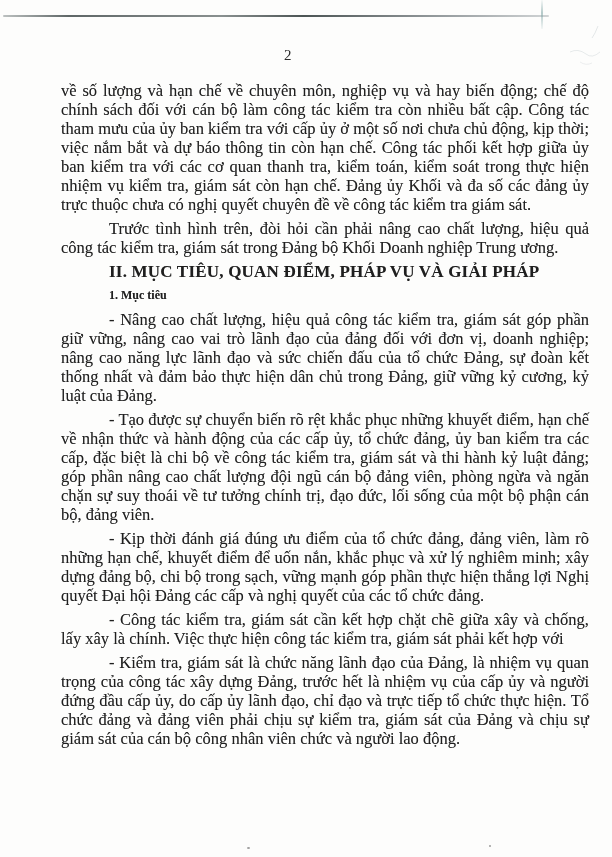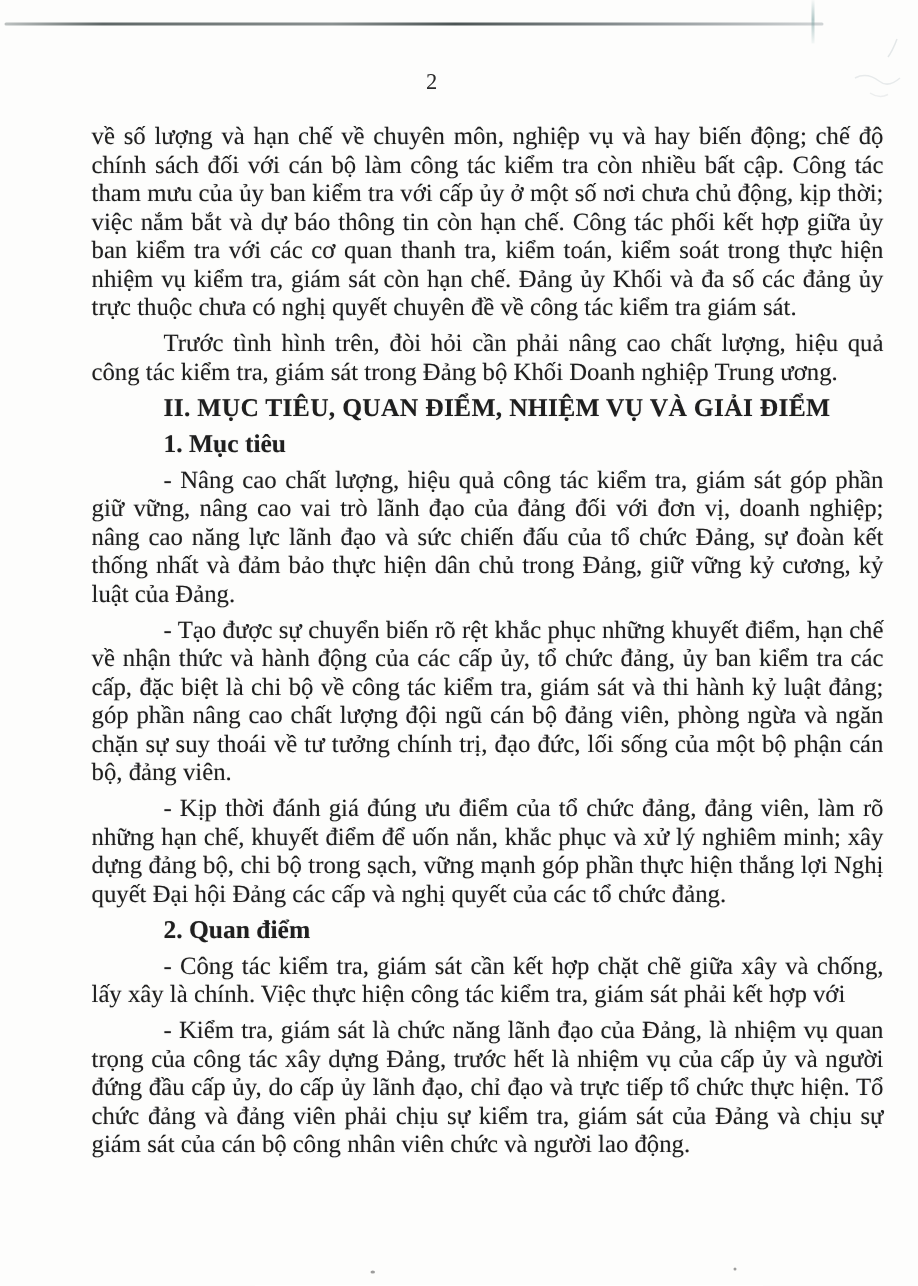--- a/index.html
+++ b/index.html
@@ -72,21 +72,21 @@
     font-weight: bold;
     text-indent: 48px;
     margin: 1px 0 5px 0;
     font-size: 17px;
     letter-spacing: 0.2px;
   }
   .subheading {
     font-weight: bold;
     text-indent: 48px;
     margin: 0 0 7px 0;
-    font-size: 17px;
+    font-size: 12px;
   }
   
   .scribble {
     position: absolute;
     right: 2px;
     top: 18px;
     opacity: 0.55;
   }
   .speck {
     position: absolute;
@@ -109,26 +109,25 @@
     <path d="M48 8 q-3 8 -6 12" stroke="rgba(120,140,150,0.35)" stroke-width="1" fill="none"></path>
     <path d="M20 34 q8 -4 16 2 q6 5 14 -2" stroke="rgba(120,140,150,0.30)" stroke-width="1" fill="none"></path>
     <path d="M30 44 q6 4 12 1" stroke="rgba(130,145,155,0.25)" stroke-width="1" fill="none"></path>
   </svg>
 
   <div class="page-number">2</div>
 
   <div class="content">
     <p>về số lượng và hạn chế về chuyên môn, nghiệp vụ và hay biến động; chế độ chính sách đối với cán bộ làm công tác kiểm tra còn nhiều bất cập. Công tác tham mưu của ủy ban kiểm tra với cấp ủy ở một số nơi chưa chủ động, kịp thời; việc nắm bắt và dự báo thông tin còn hạn chế. Công tác phối kết hợp giữa ủy ban kiểm tra với các cơ quan thanh tra, kiểm toán, kiểm soát trong thực hiện nhiệm vụ kiểm tra, giám sát còn hạn chế. Đảng ủy Khối và đa số các đảng ủy trực thuộc chưa có nghị quyết chuyên đề về công tác kiểm tra giám sát.</p>
     <p class="indent">Trước tình hình trên, đòi hỏi cần phải nâng cao chất lượng, hiệu quả công tác kiểm tra, giám sát trong Đảng bộ Khối Doanh nghiệp Trung ương.</p>
-    <p class="heading">II. MỤC TIÊU, QUAN ĐIỂM, NHIỆM VỤ VÀ GIẢI ĐIỂM</p>
+    <p class="heading">II. MỤC TIÊU, QUAN ĐIỂM, PHÁP VỤ VÀ GIẢI PHÁP</p>
     <p class="subheading">1. Mục tiêu</p>
     <p class="indent">- Nâng cao chất lượng, hiệu quả công tác kiểm tra, giám sát góp phần giữ vững, nâng cao vai trò lãnh đạo của đảng đối với đơn vị, doanh nghiệp; nâng cao năng lực lãnh đạo và sức chiến đấu của tổ chức Đảng, sự đoàn kết thống nhất và đảm bảo thực hiện dân chủ trong Đảng, giữ vững kỷ cương, kỷ luật của Đảng.</p>
     <p class="indent">- Tạo được sự chuyển biến rõ rệt khắc phục những khuyết điểm, hạn chế về nhận thức và hành động của các cấp ủy, tổ chức đảng, ủy ban kiểm tra các cấp, đặc biệt là chi bộ về công tác kiểm tra, giám sát và thi hành kỷ luật đảng; góp phần nâng cao chất lượng đội ngũ cán bộ đảng viên, phòng ngừa và ngăn chặn sự suy thoái về tư tưởng chính trị, đạo đức, lối sống của một bộ phận cán bộ, đảng viên.</p>
     <p class="indent">- Kịp thời đánh giá đúng ưu điểm của tổ chức đảng, đảng viên, làm rõ những hạn chế, khuyết điểm để uốn nắn, khắc phục và xử lý nghiêm minh; xây dựng đảng bộ, chi bộ trong sạch, vững mạnh góp phần thực hiện thắng lợi Nghị quyết Đại hội Đảng các cấp và nghị quyết của các tổ chức đảng.</p>
-    <p class="subheading">2. Quan điểm</p>
     <p class="indent">- Công tác kiểm tra, giám sát cần kết hợp chặt chẽ giữa xây và chống, lấy xây là chính. Việc thực hiện công tác kiểm tra, giám sát phải kết hợp với</p>
     <p class="indent">- Kiểm tra, giám sát là chức năng lãnh đạo của Đảng, là nhiệm vụ quan trọng của công tác xây dựng Đảng, trước hết là nhiệm vụ của cấp ủy và người đứng đầu cấp ủy, do cấp ủy lãnh đạo, chỉ đạo và trực tiếp tổ chức thực hiện. Tổ chức đảng và đảng viên phải chịu sự kiểm tra, giám sát của Đảng và chịu sự giám sát của cán bộ công nhân viên chức và người lao động.</p>
   </div>
 
   <div class="speck speck1"></div>
   <div class="speck speck2"></div>
   <div class="speck speck3"></div>
 
 </div>
 

